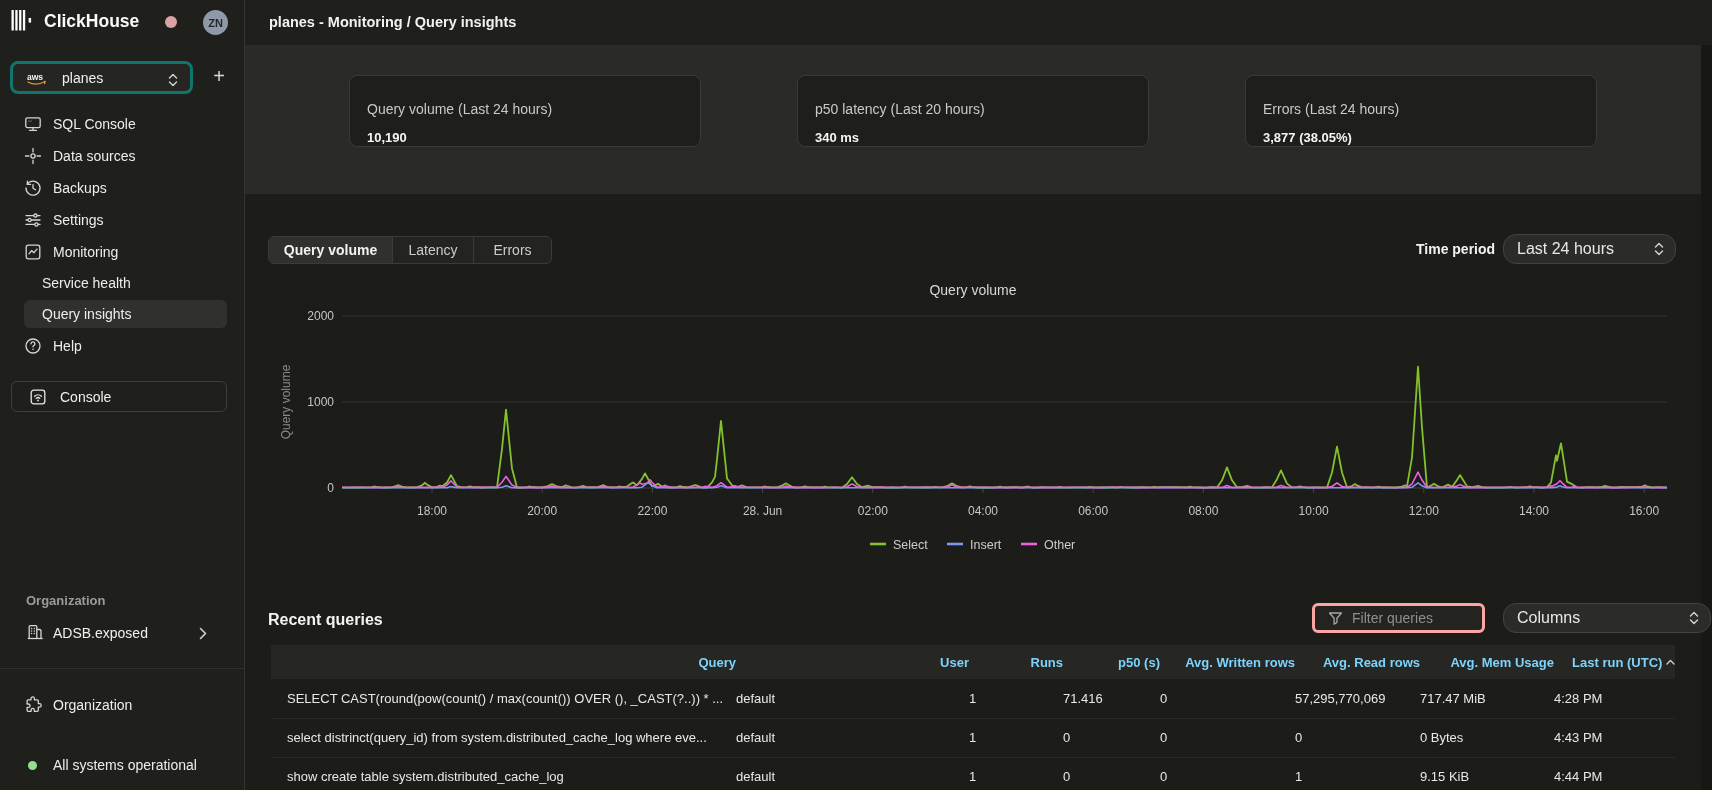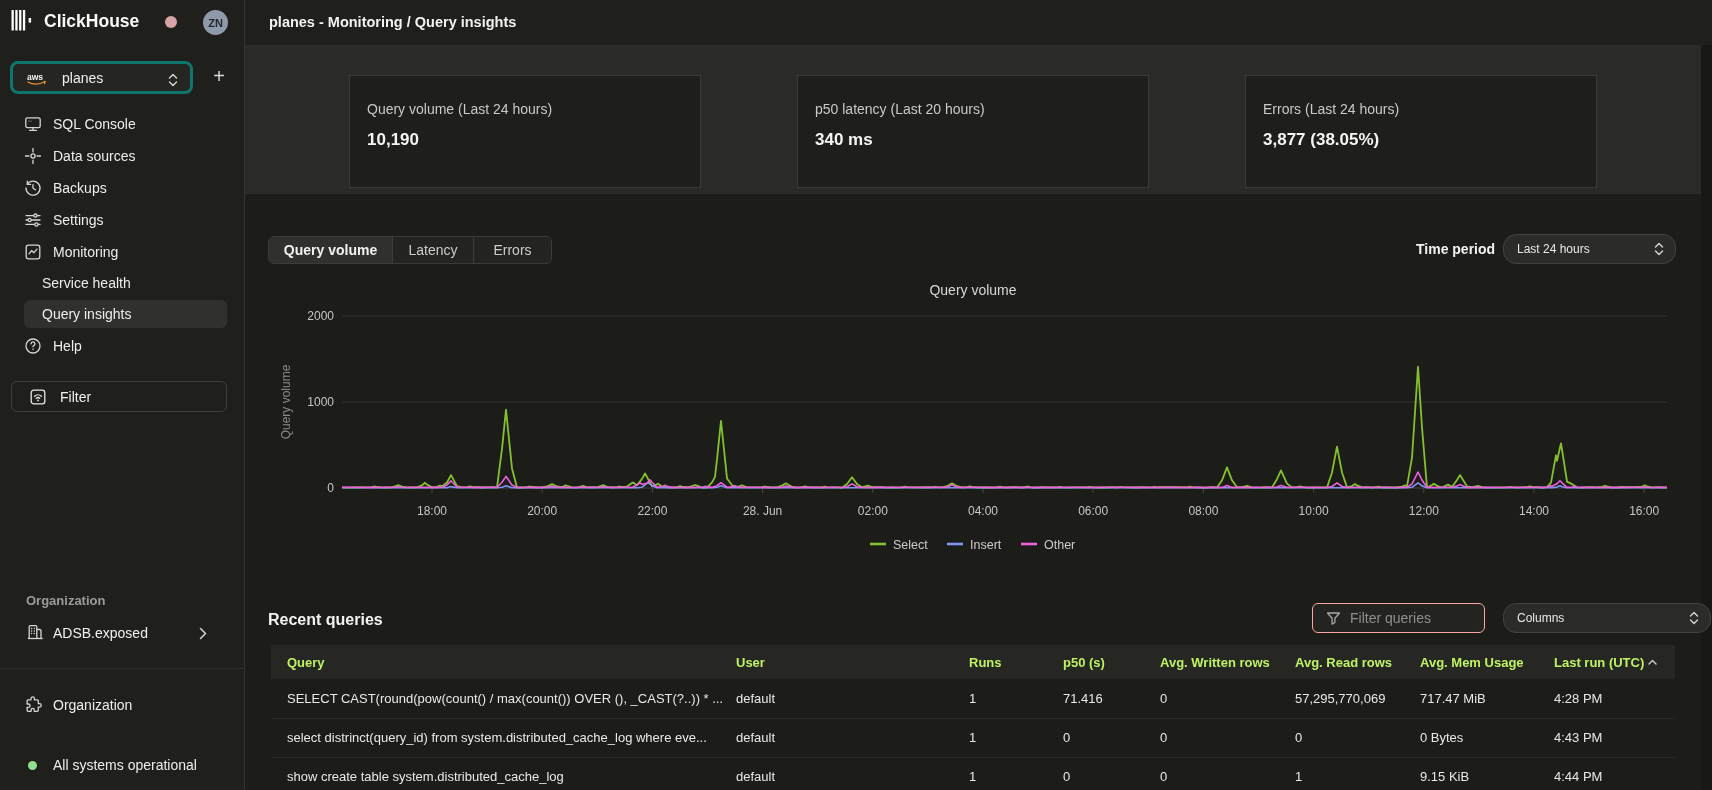--- a/index.html
+++ b/index.html
@@ -28,39 +28,39 @@
 #orglabel{position:absolute;left:26px;top:593px;font-size:13px;font-weight:700;color:#9B9B98;}
 #orgrow{position:absolute;left:0;top:618px;width:245px;height:32px;}
 #orgrow .t{position:absolute;left:53px;top:7px;font-size:14px;color:#F0F0EE;}
 #divider{position:absolute;left:0;top:668px;width:245px;height:1px;background:#30302D;}
 #statusdot{width:9px;height:9px;border-radius:50%;background:#8FE08F;position:absolute;left:28px;top:11.5px;}
 
 #tophead{position:absolute;left:245px;top:0;width:1467px;height:45px;background:#1F1F1C;}
 #tophead .t{position:absolute;left:24px;top:14px;font-size:14.5px;font-weight:700;color:#F2F2F0;}
 #gutter{position:absolute;left:1701px;top:45px;width:11px;height:745px;background:#171714;}
 #statsec{position:absolute;left:245px;top:45px;width:1456px;height:149px;background:#2A2A27;}
-.card{position:absolute;top:30px;width:352px;height:113px;background:#1E1E1B;border:1px solid #3B3B38;border-radius:0;}
+.card{position:absolute;top:30px;width:352px;height:72px;background:#1E1E1B;border:1px solid #3B3B38;border-radius:8px;}
 .card .lbl{position:absolute;left:17px;top:25px;font-size:14px;color:#C9C9C6;}
-.card .val{position:absolute;left:17px;top:54px;font-size:17px;font-weight:700;color:#F5F5F3;}
+.card .val{position:absolute;left:17px;top:54px;font-size:13px;font-weight:700;color:#F5F5F3;}
 
 #tabs{position:absolute;left:268px;top:236px;height:28px;display:flex;border:1px solid #3B3B38;border-radius:6px;overflow:hidden;background:#232320;}
 #tabs .tab{display:flex;align-items:center;justify-content:center;font-size:14px;color:#CCCCC9;border-right:1px solid #3B3B38;}
 #tabs .tab:last-child{border-right:none;}
 #tabs .active{background:#30302D;color:#F2F2F0;font-weight:700;}
 #tplabel{position:absolute;left:1416px;top:241px;font-size:14px;font-weight:700;color:#F2F2F0;}
-.selbox{position:absolute;height:30px;background:#2B2B28;border:1px solid #434340;border-radius:13px;display:flex;align-items:center;font-size:12px;color:#E8E8E6;}
+.selbox{position:absolute;height:30px;background:#2B2B28;border:1px solid #434340;border-radius:13px;display:flex;align-items:center;font-size:16px;color:#E8E8E6;}
 .selbox .ud{position:absolute;right:11px;}
 
 #rqhead{position:absolute;left:268px;top:611px;font-size:16px;font-weight:700;color:#F2F2F0;}
-#filterbox{position:absolute;left:1312px;top:603px;width:173px;height:30px;background:#232320;border:1px solid #fca5a5;border-radius:6px;display:flex;align-items:center;}
+#filterbox{position:absolute;left:1312px;top:603px;width:173px;height:30px;background:#232320;border:3px solid #fca5a5;border-radius:6px;display:flex;align-items:center;}
 #filterbox svg{margin-left:13px;}
 #filterbox span{margin-left:9px;font-size:14px;color:#8F8F8C;}
 table{position:absolute;left:271px;top:645px;width:1404px;border-collapse:collapse;table-layout:fixed;}
 thead tr{background:#262623;height:34px;}
-th{font-size:13px;font-weight:700;color:#bef264;text-align:left;}
+th{font-size:13px;font-weight:700;color:#7dd3fc;text-align:right;}
 tbody tr{height:39px;border-bottom:1px solid #2A2A27;}
 td{font-size:13px;color:#E8E8E6;white-space:nowrap;overflow:hidden;}
 th:first-child,td:first-child{padding-left:16px;}
 </style>
 </head>
 <body>
 
 <div id="side">
   <svg id="logo" viewBox="0 0 22 21">
     <rect x="0.5" y="0" width="2.3" height="20.5" fill="#fff"></rect>
@@ -143,21 +143,21 @@
 </svg>
       <span class="t">Help</span>
     </div>
   <div id="connect">
     <svg width="18" height="18" viewBox="0 0 18 18" fill="none" stroke="#E8E8E6" stroke-width="1.3">
 <rect x="2.2" y="2.2" width="13.6" height="13.6" rx="2.6"></rect>
 <path d="M5.6 8.2 a5 5 0 0 1 6.8 0" stroke-linecap="round"></path>
 <path d="M7.2 10.4 a2.6 2.6 0 0 1 3.6 0" stroke-linecap="round"></path>
 <circle cx="9" cy="12.4" r="0.9" fill="#E8E8E6" stroke="none"></circle>
 </svg>
-    <span>Filter</span>
+    <span>Console</span>
   </div>
   <div id="orglabel">Organization</div>
   <div id="orgrow">
     <svg style="position:absolute;left:26px;top:5px" width="18" height="18" viewBox="0 0 18 18" fill="none" stroke="#D6D6D3" stroke-width="1.3">
 <path d="M3.2 15.5 V3.8 a1.2 1.2 0 0 1 1.2 -1.2 h5.2 a1.2 1.2 0 0 1 1.2 1.2 V15.5"></path>
 <path d="M10.8 6.5 h3 a1.2 1.2 0 0 1 1.2 1.2 v7.8"></path>
 <path d="M1.8 15.5 h14.9"></path>
 <path d="M5.6 5.4 h0.01 M8.3 5.4 h0.01 M5.6 8 h0.01 M8.3 8 h0.01 M5.6 10.6 h0.01 M8.3 10.6 h0.01" stroke-width="1.5" stroke-linecap="round"></path>
 </svg>
     <div class="t">ADSB.exposed</div>

